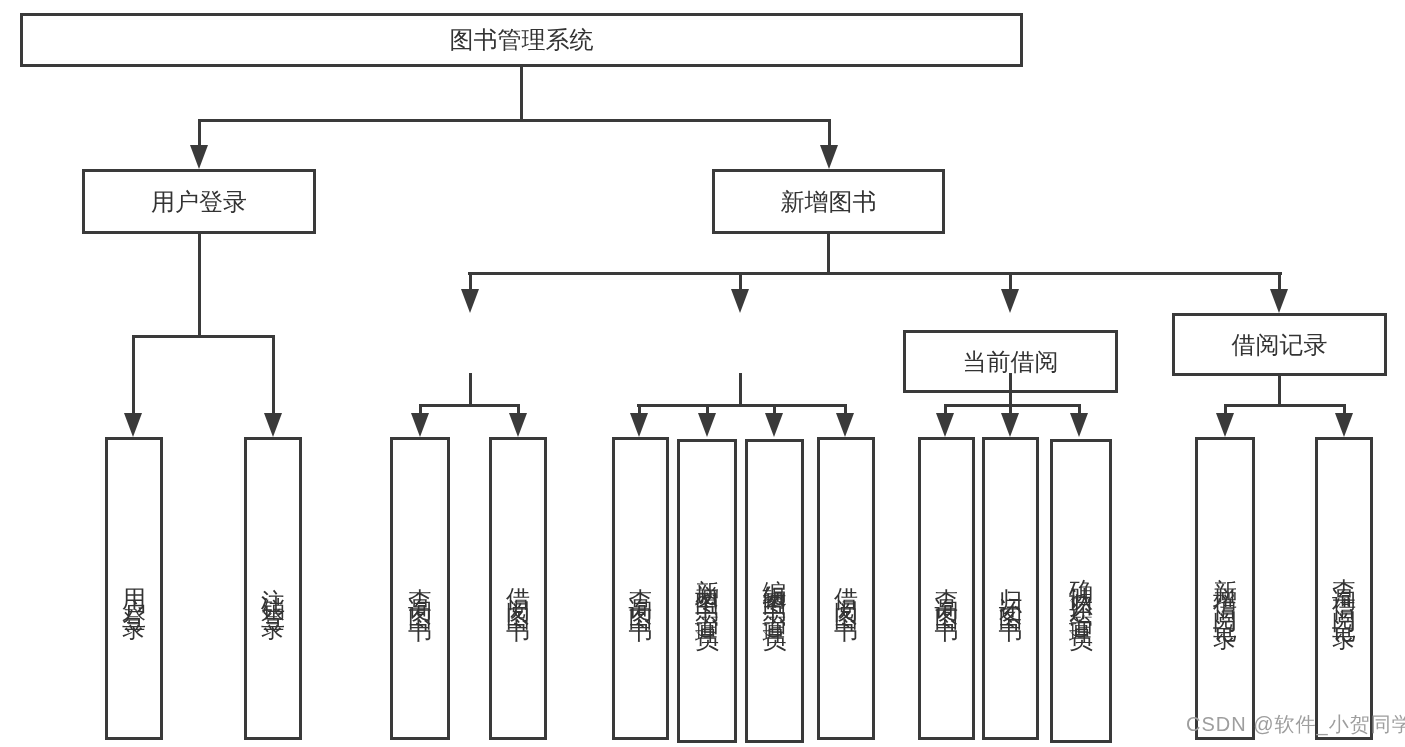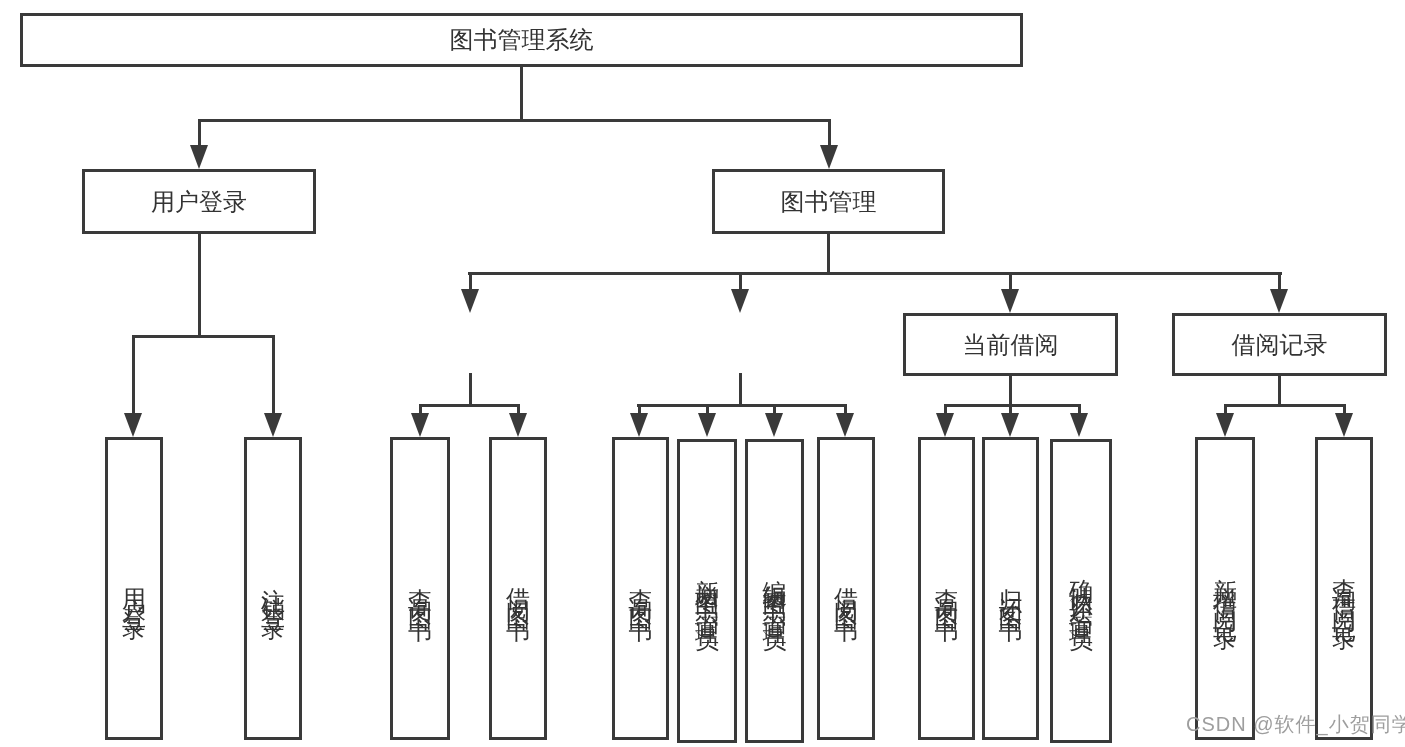--- a/index.html
+++ b/index.html
@@ -42,42 +42,42 @@
   <div class="hl" style="left:198px;top:119px;width:633px;"></div>
   <div class="vl" style="left:198px;top:119px;height:28px;"></div>
   <div class="ar" style="left:190px;top:145px;"></div>
   <div class="vl" style="left:828px;top:119px;height:28px;"></div>
   <div class="ar" style="left:820px;top:145px;"></div>
 
   <div class="box" style="left:82px;top:169px;width:234px;height:65px;">
     <span>用户登录</span>
   </div>
   <div class="box" style="left:712px;top:169px;width:233px;height:65px;">
-    <span>图书管理</span>
+    <span>新增图书</span>
   </div>
 
   <div class="vl" style="left:198px;top:231px;height:107px;"></div>
   <div class="hl" style="left:132px;top:335px;width:143px;"></div>
   <div class="vl" style="left:132px;top:335px;height:80px;"></div>
   <div class="ar" style="left:124px;top:413px;"></div>
   <div class="vl" style="left:272px;top:335px;height:80px;"></div>
   <div class="ar" style="left:264px;top:413px;"></div>
 
   <div class="vl" style="left:827px;top:231px;height:44px;"></div>
   <div class="hl" style="left:468px;top:272px;width:814px;"></div>
   <div class="vl" style="left:469px;top:272px;height:20px;"></div>
   <div class="ar" style="left:461px;top:289px;"></div>
   <div class="vl" style="left:739px;top:272px;height:20px;"></div>
   <div class="ar" style="left:731px;top:289px;"></div>
   <div class="vl" style="left:1009px;top:272px;height:20px;"></div>
   <div class="ar" style="left:1001px;top:289px;"></div>
   <div class="vl" style="left:1278px;top:272px;height:20px;"></div>
   <div class="ar" style="left:1270px;top:289px;"></div>
 
-  <div class="box" style="left:903px;top:313px;width:215px;height:63px;">
+  <div class="box" style="left:903px;top:330px;width:215px;height:63px;">
     <span>当前借阅</span>
   </div>
   <div class="box" style="left:1172px;top:313px;width:215px;height:63px;">
     <span>借阅记录</span>
   </div>
 
   <div class="vl" style="left:469px;top:373px;height:33px;"></div>
   <div class="hl" style="left:419px;top:404px;width:101px;"></div>
   <div class="vl" style="left:419px;top:404px;height:12px;"></div>
   <div class="ar" style="left:411px;top:413px;"></div>

